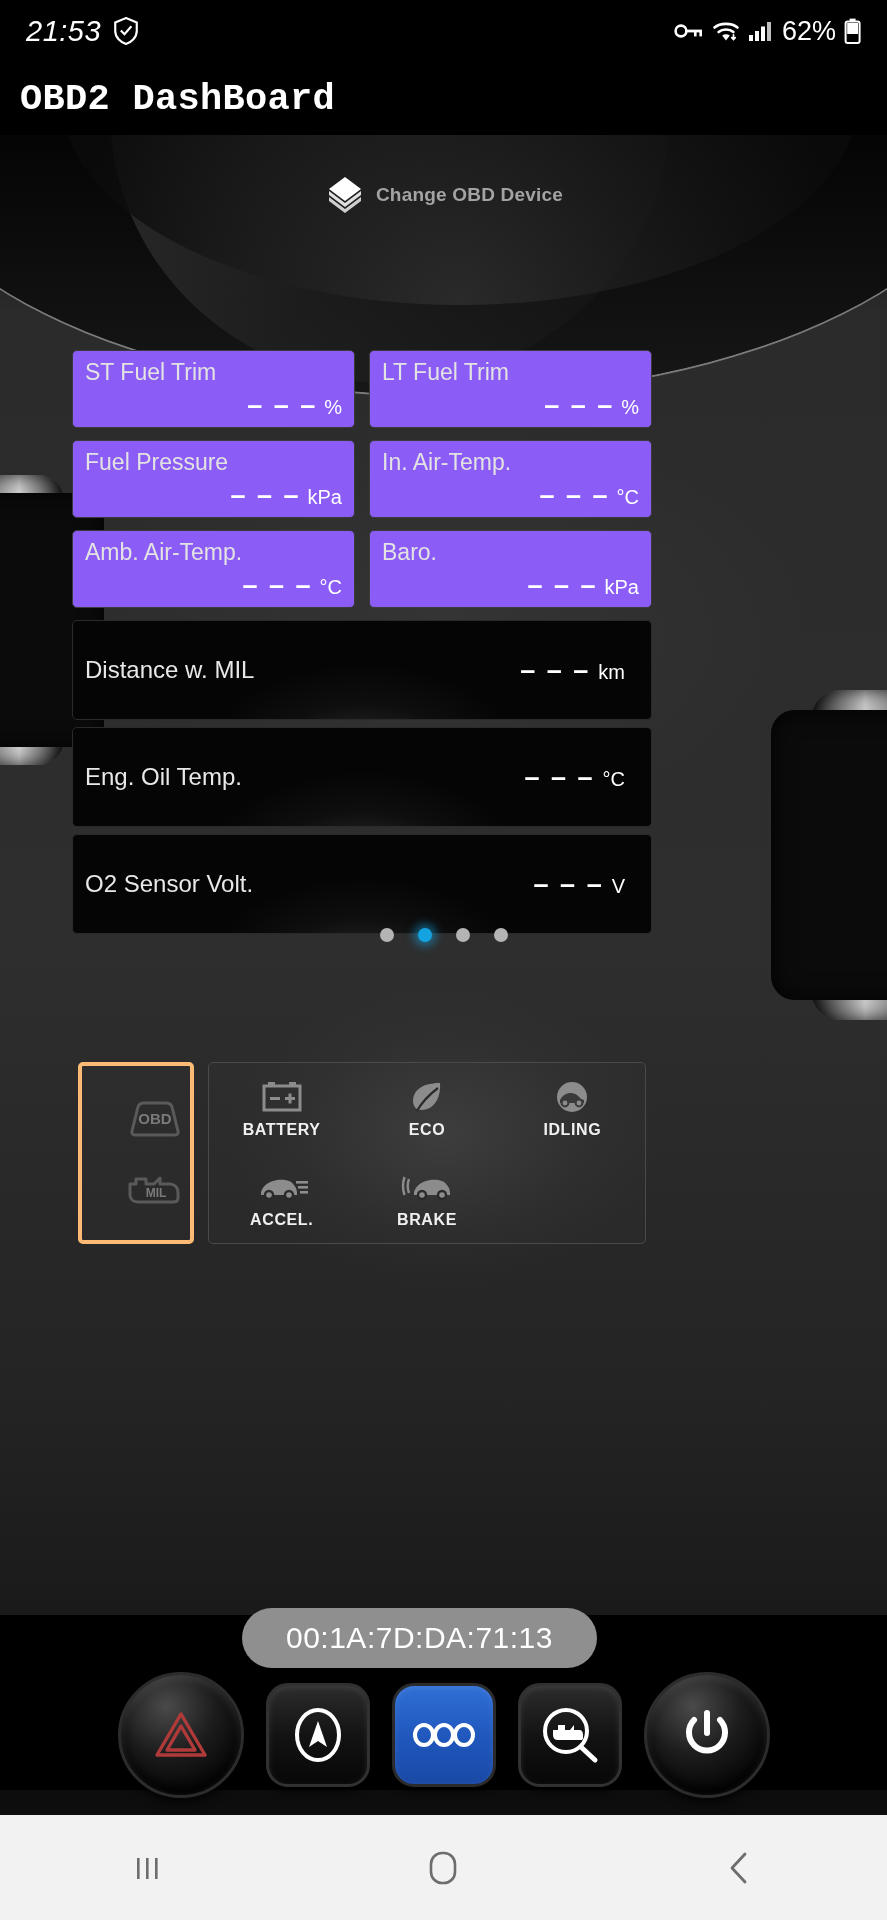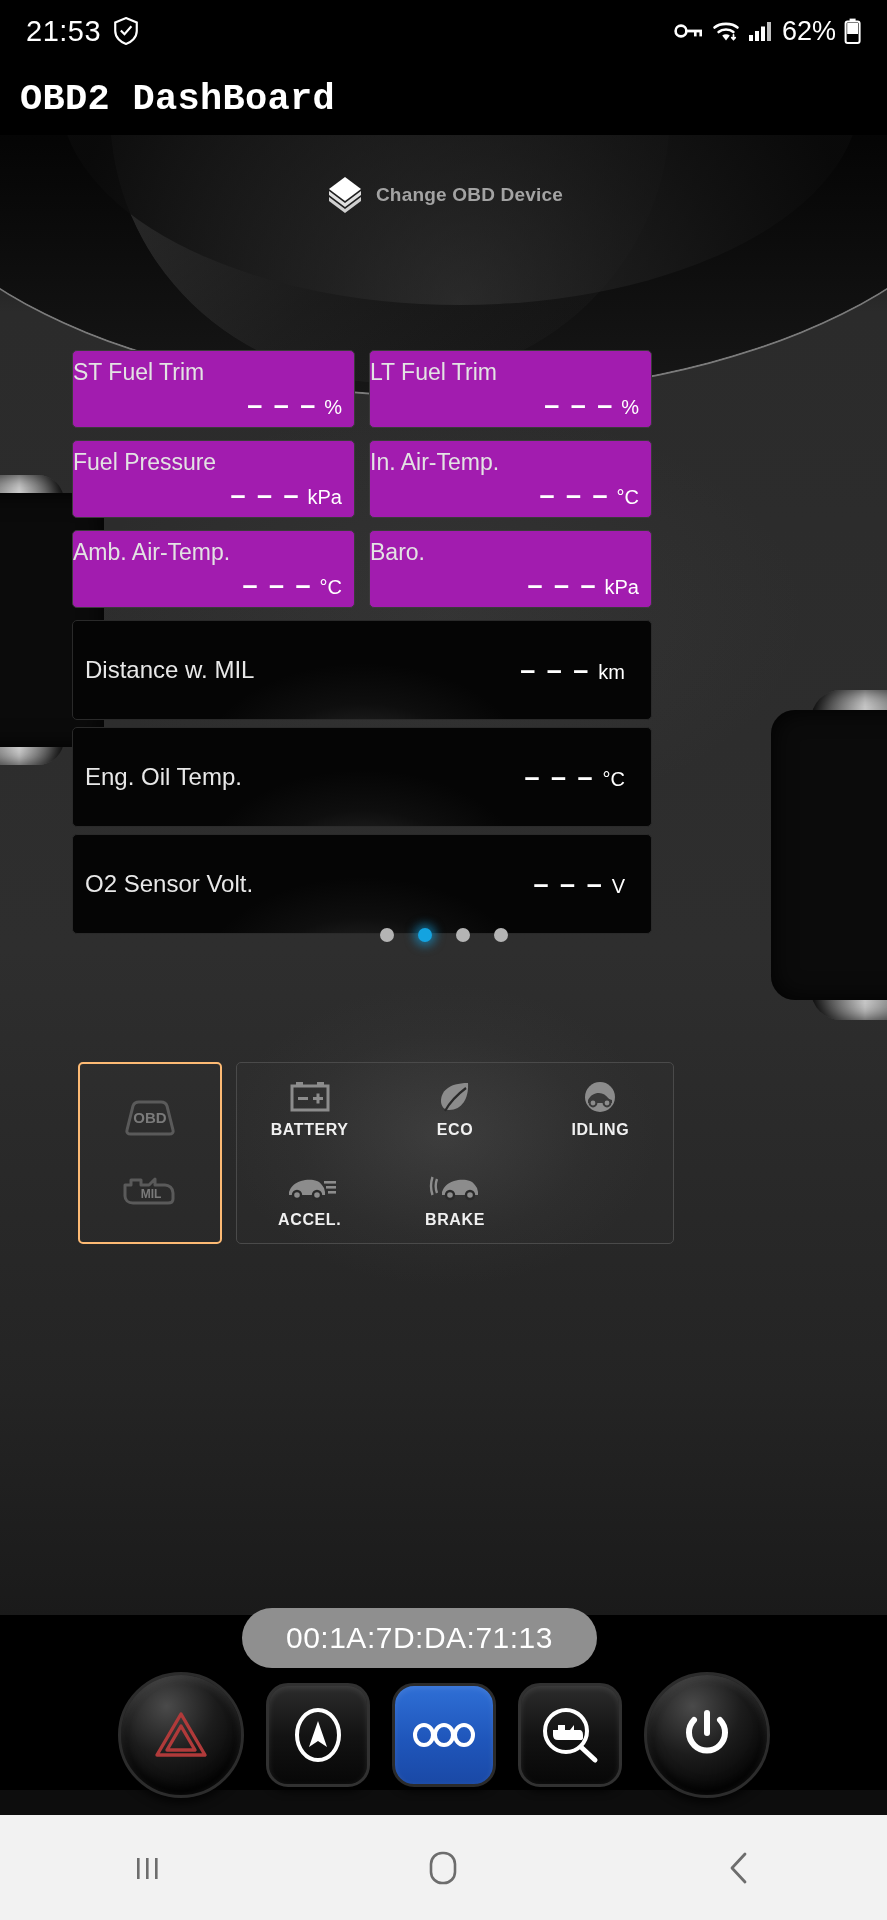--- a/index.html
+++ b/index.html
@@ -7,21 +7,21 @@
   body { font-family:"Liberation Sans", sans-serif; -webkit-font-smoothing:antialiased; }
 
   .phone { position:relative; width:887px; height:1920px; background:#000; }
 
   
   .statusbar {
     position:absolute; top:0; left:0; width:887px; height:62px;
     display:flex; align-items:center; justify-content:space-between;
     padding:0 26px; color:#fff; background:#000; z-index:40;
   }
-  .sb-left { display:flex; align-items:center; gap:12px; }
+  .sb-left { display:flex; align-items:center; gap:12px;font-style:italic; }
   .sb-time { font-size:29px; letter-spacing:0.5px; }
   .sb-right { display:flex; align-items:center; gap:8px;justify-content:flex-end; }
   .sb-batt-text { font-size:27px; letter-spacing:0px; }
   .ico { display:inline-flex; align-items:center; justify-content:center; }
 
   
   .app-title {
     position:absolute; top:78px; left:20px; z-index:30;
     color:#fff; font-size:37px; font-weight:700; letter-spacing:0.3px;font-family:Liberation Mono, monospace;
   }
@@ -80,22 +80,22 @@
   .change-device {
     position:absolute; top:172px; left:0; width:887px; height:46px;
     display:flex; align-items:center; justify-content:center; gap:10px; z-index:26;
   }
   .cd-label { color:#a3a3a3; font-size:19px; font-weight:700; letter-spacing:0.2px; }
 
   
   .cards { position:absolute; top:350px; left:72px; width:580px; z-index:25; }
   .row2 { display:flex; gap:14px; margin-bottom:12px; }
   .card-sm {
-    width:283px; height:78px; background:#a21caf; border:1px solid #3a3a3a;
-    border-radius:5px; position:relative; padding:8px 0;
+    width:283px; height:78px; background:#8b5cf6; border:1px solid #3a3a3a;
+    border-radius:5px; position:relative; padding:8px 12px;
   }
   .card-sm .lbl { color:#e3e3e3; font-size:23px; line-height:26px; }
   .card-sm .val {
     position:absolute; right:12px; bottom:6px;
     display:flex; align-items:baseline; gap:7px; color:#fff;
   }
   .dashes { font-size:27px; font-weight:700; letter-spacing:2px; }
   .unit { font-size:20px; }
 
   .card-lg {
@@ -112,22 +112,22 @@
   .card-lg .val { display:flex; align-items:baseline; gap:8px; color:#fff; }
 
   
   .dots { position:absolute; top:928px; left:0; width:887px; display:flex; justify-content:center; gap:24px; z-index:25; }
   .dot { width:14px; height:14px; border-radius:50%; background:#b4b4b4; }
   .dot.active { background:#14a3e0; box-shadow:0 0 10px 4px rgba(20,163,224,0.55); }
 
   
   .panels { position:absolute; top:1062px; left:78px; display:flex; gap:14px; z-index:25; }
   .panel-obd {
-    width:144px; height:182px; border:2px solid #fdba74; border-radius:5px;
-    display:flex; flex-direction:column; align-items:center; justify-content:space-around;
+    width:116px; height:182px; border:4px solid #fdba74; border-radius:5px;
+    display:flex; flex-direction:column; align-items:flex-end; justify-content:space-around;
     padding:16px 0; background:rgba(255,255,255,0.012);
   }
   .panel-grid {
     width:438px; height:182px; border:1px solid #4a4a4a; border-radius:5px;
     display:grid; grid-template-columns:repeat(3,1fr); grid-template-rows:repeat(2,1fr);
     background:rgba(255,255,255,0.012);
   }
   .gi { display:flex; flex-direction:column; align-items:center; justify-content:center; gap:5px; }
   .gi-label { color:#f0f0f0; font-size:16px; font-weight:700; letter-spacing:0.6px; }
 

